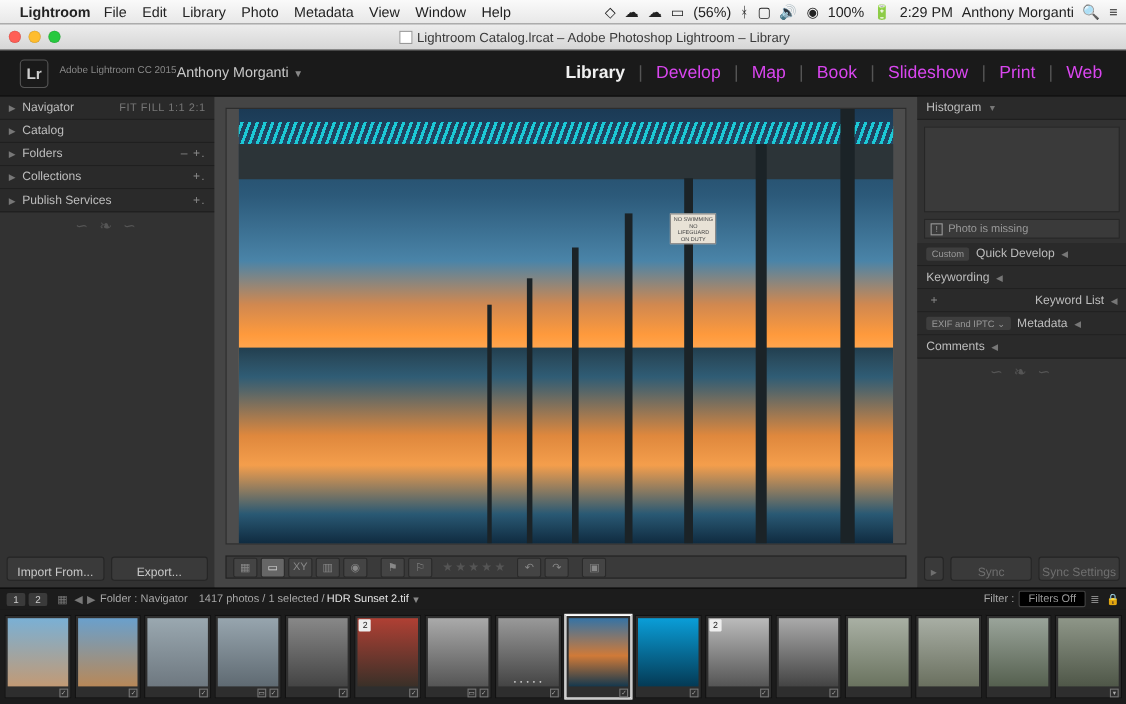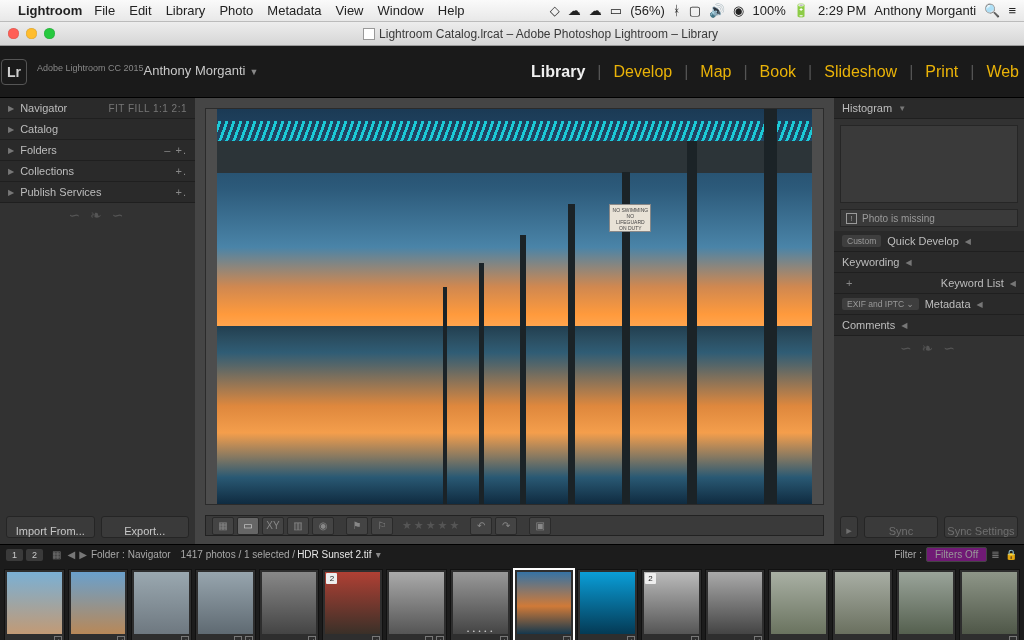--- a/index.html
+++ b/index.html
@@ -15,29 +15,29 @@
 
 
 .window-titlebar { height:24px; background:linear-gradient(#ededed,#d6d6d6); display:flex; align-items:center; padding:0 8px; border-bottom:1px solid #9a9a9a; font-size:12px; color:#3a3a3a; }
 .traffic-lights { display:flex; gap:7px; margin-right:10px; }
 .traffic-lights .dot { width:11px; height:11px; border-radius:50%; box-shadow:inset 0 0 1px rgba(0,0,0,.4); }
 .dot-red{background:#ff5f56;} .dot-yel{background:#ffbd2e;} .dot-grn{background:#27c93f;}
 .window-titlebar .title-center { flex:1; text-align:center; }
 .window-titlebar .tiny-doc { width:12px; height:12px; display:inline-block; vertical-align:-2px; background:#fff; border:1px solid #999; margin-right:4px; }
 
 
-.lr-header { height:52px; background:#1a1a1a; display:flex; align-items:center; padding:0 1px; border-bottom:1px solid #000; }
+.lr-header { height:42px; background:#1a1a1a; display:flex; align-items:center; padding:0 18px; border-bottom:1px solid #000; }
 .lr-logo { width:26px; height:26px; background:#1a1a1a; border:1px solid #555; border-radius:4px; display:flex; align-items:center; justify-content:center; font-weight:bold; color:#cfcfcf; font-size:14px; margin-right:10px; }
 .lr-ident { display:flex; flex-direction:row; line-height:1.1; }
 .lr-ident .line1 { font-size:9px; color:#888; }
 .lr-ident .line2 { font-size:13px; color:#c8c8c8; }
 .lr-ident .chev { font-size:9px; color:#888; margin-left:4px;}
 .lr-header .spacer{flex:1;}
 .lr-modules { display:flex; gap:0; align-items:center; font-size:16px; }
-.lr-modules .mod { color:#eab308; padding:0 4px; }
+.lr-modules .mod { color:#d946ef; padding:0 4px; }
 .lr-modules .sep { color:#555; margin:0 8px; }
 .lr-modules .mod.active { color:#f0f0f0; font-weight:600; }
 
 
 .lr-body { display:flex; height:446px; background:#3d3d3d; }
 .left-panel, .right-panel { width:195px; background:#323232; display:flex; flex-direction:column; }
 .right-panel{width:190px;}
 .panel-header { height:21px; background:#2a2a2a; display:flex; align-items:center; padding:0 8px; border-bottom:1px solid #1f1f1f; font-size:11px; color:#bdbdbd;}
 .panel-header .tri { font-size:8px; color:#777; margin-right:6px;}
 .panel-header .fill{flex:1;}
@@ -71,21 +71,21 @@
 .warn-row { height:18px; margin:0 6px 4px 6px; background:#3a3a3a; border:1px solid #262626; display:flex; align-items:center; padding:0 5px; font-size:10px; color:#9a9a9a;}
 .warn-row .warn-icon{width:11px;height:11px;border:1px solid #9a9a9a;margin-right:5px;display:flex;align-items:center;justify-content:center;font-size:8px;}
 .right-panel .sync-row{margin-top:auto;display:flex;gap:6px;padding:6px;}
 .meta-pop{font-size:8.5px;color:#999;background:#3e3e3e;padding:1px 5px;border-radius:2px;margin-right:6px;}
 
 
 .filmstrip-info { height:20px; background:#1c1c1c; display:flex; align-items:center; padding:0 6px; font-size:10px; color:#a8a8a8; border-top:1px solid #000;}
 .fs-badge{background:#3a3a3a;padding:1px 6px;border-radius:2px;margin-right:3px;color:#ccc;font-size:9px;}
 .fs-sep{color:#555;margin:0 5px;}
 .filmstrip-info .spacer{flex:1;}
-.filter-select{background:#701a75;border:1px solid #444;padding:1px 8px;color:#999;font-size:10px;border-radius:2px;margin:0 4px;}
+.filter-select{background:#000000;border:1px solid #444;padding:1px 8px;color:#999;font-size:10px;border-radius:2px;margin:0 4px;}
 .lock-ic{font-size:10px;color:#888;}
 
 
 .filmstrip { height:86px; background:#1c1c1c; display:flex; align-items:center; padding:4px; gap:3px; overflow:hidden;}
 .thumb { width:62px; height:76px; background:#2e2e2e; border:1px solid #111; position:relative; display:flex; flex-direction:column;}
 .thumb.selected{border:1px solid #fff; box-shadow:0 0 0 1px #fff;}
 .thumb .img{flex:1;margin:2px;}
 .thumb .badge-row{height:8px;display:flex;justify-content:flex-end;align-items:center;padding:0 2px;gap:3px;}
 .thumb .badge{width:8px;height:8px;border:1px solid #777;font-size:6px;color:#aaa;display:flex;align-items:center;justify-content:center;}
 .thumb .num{position:absolute;top:3px;left:3px;width:11px;height:11px;background:#eee;color:#222;font-size:8px;display:flex;align-items:center;justify-content:center;border-radius:1px;}

